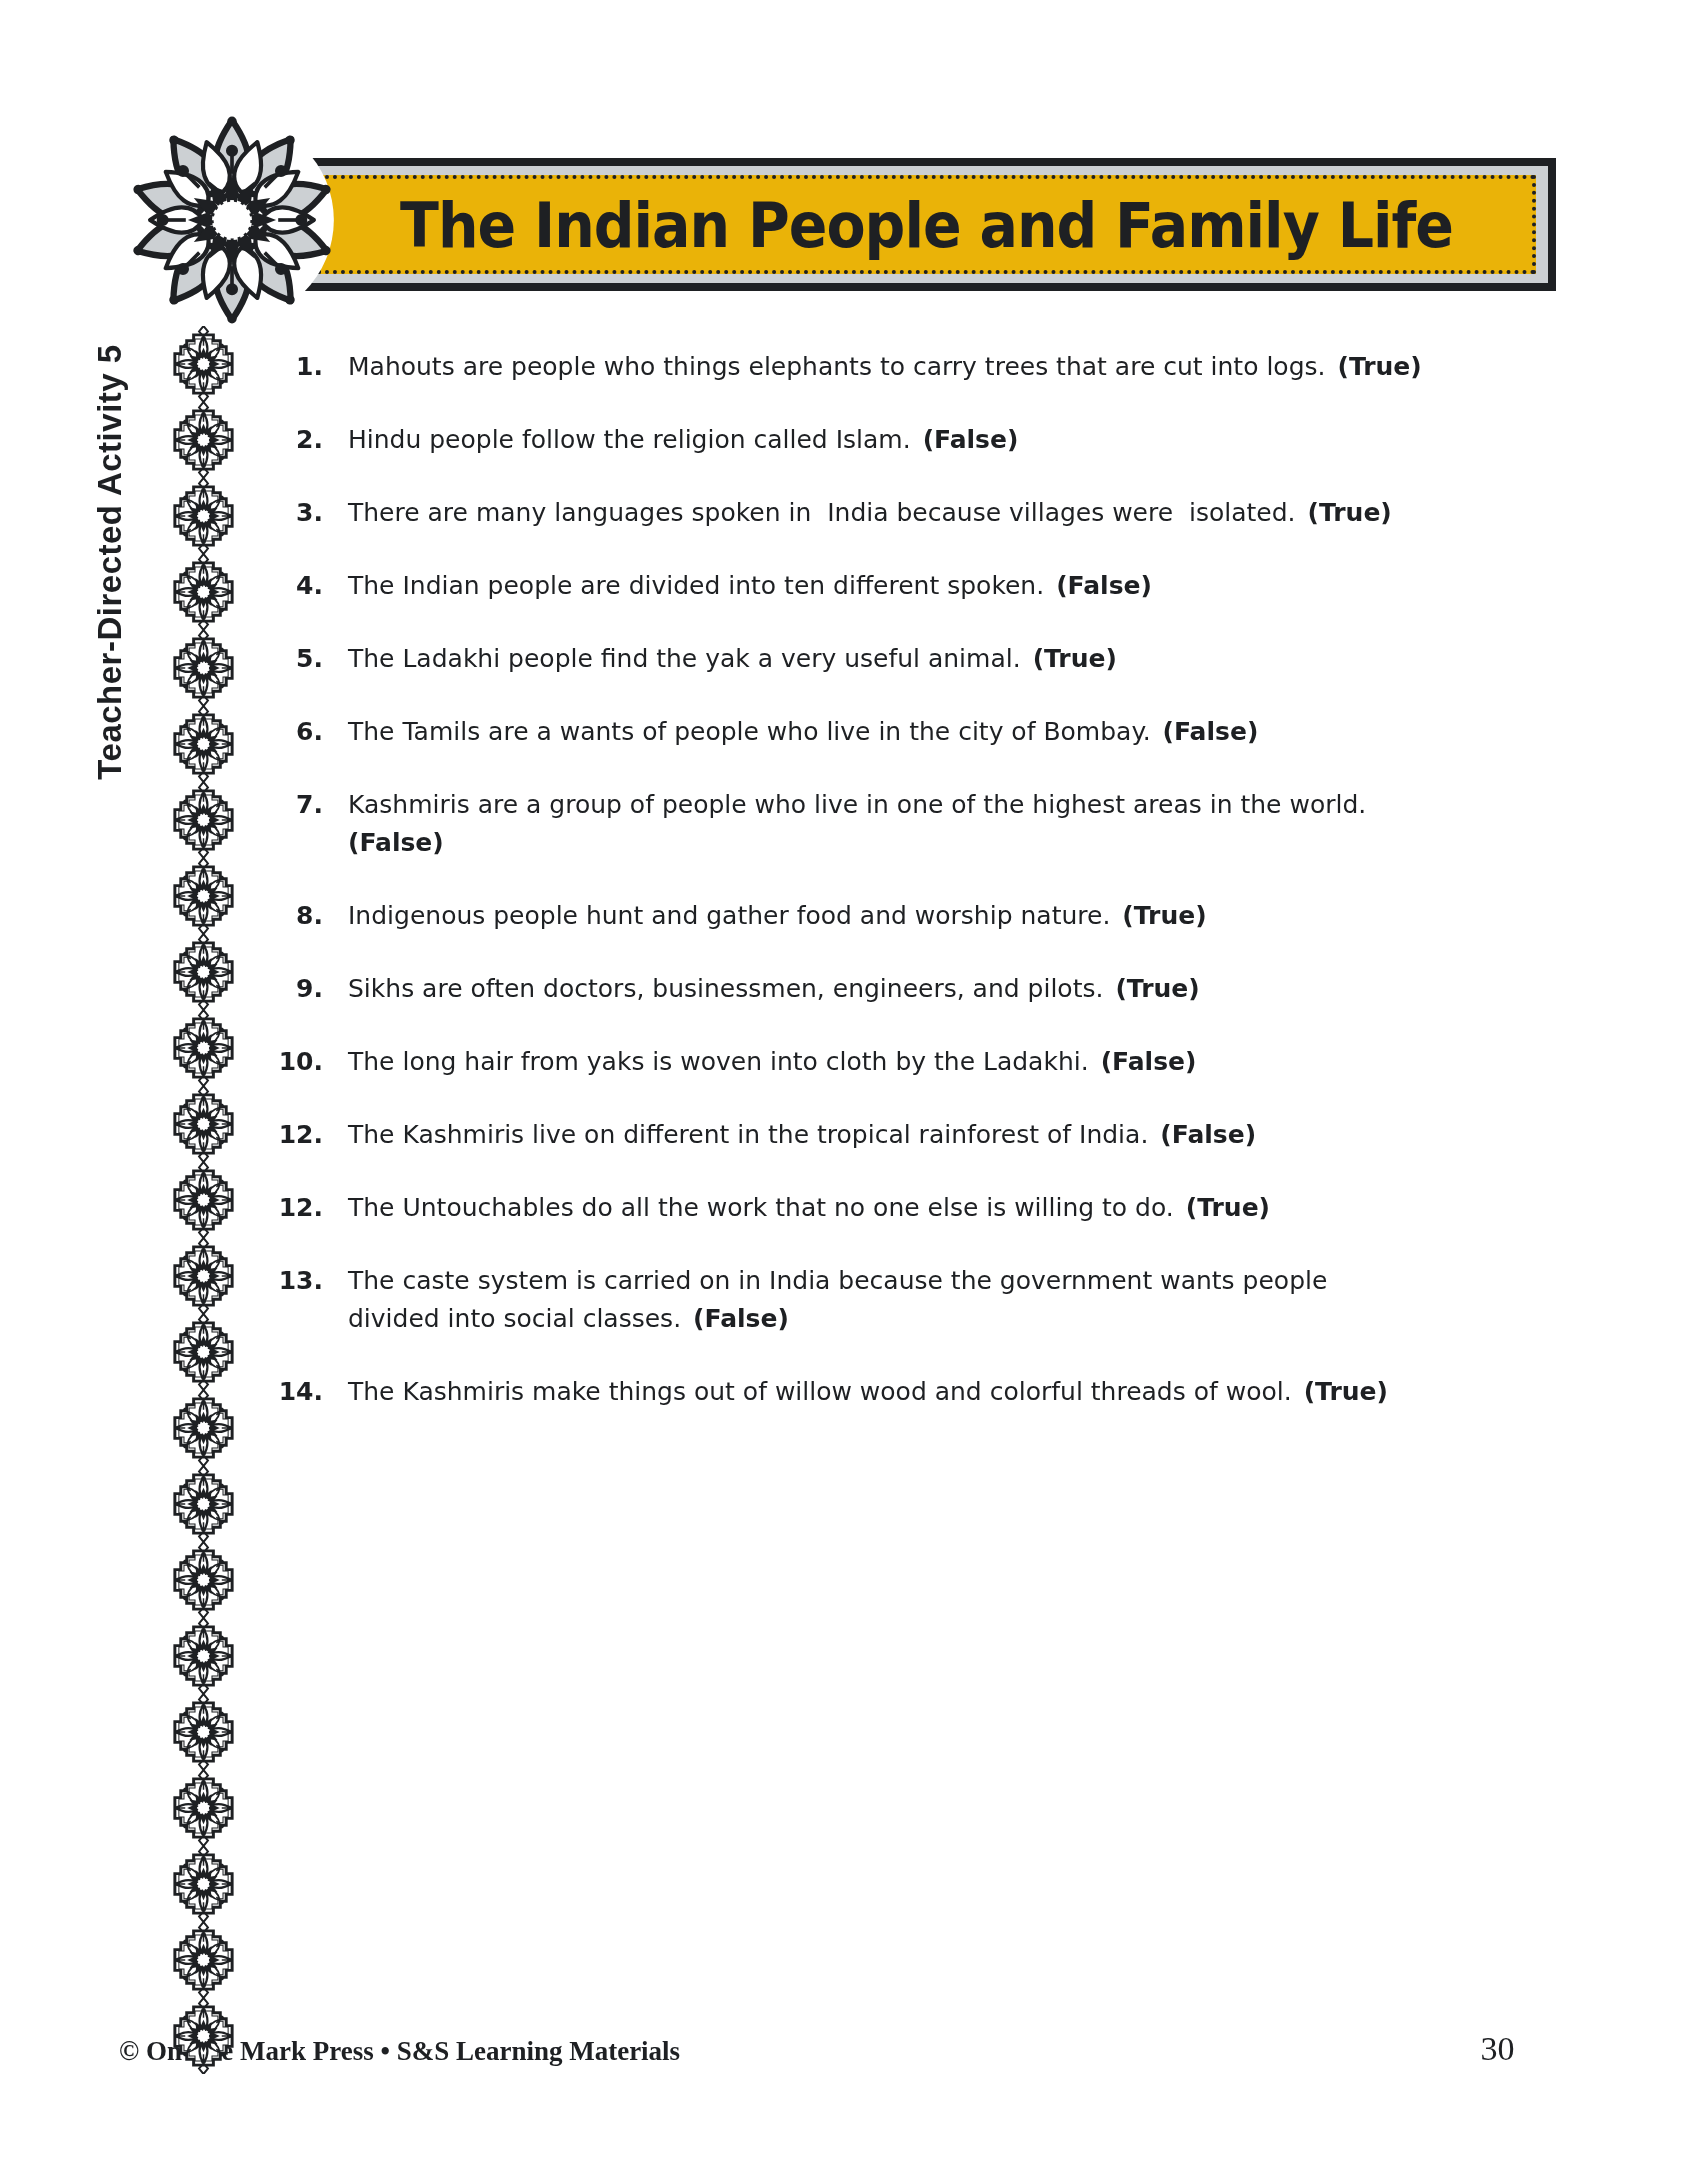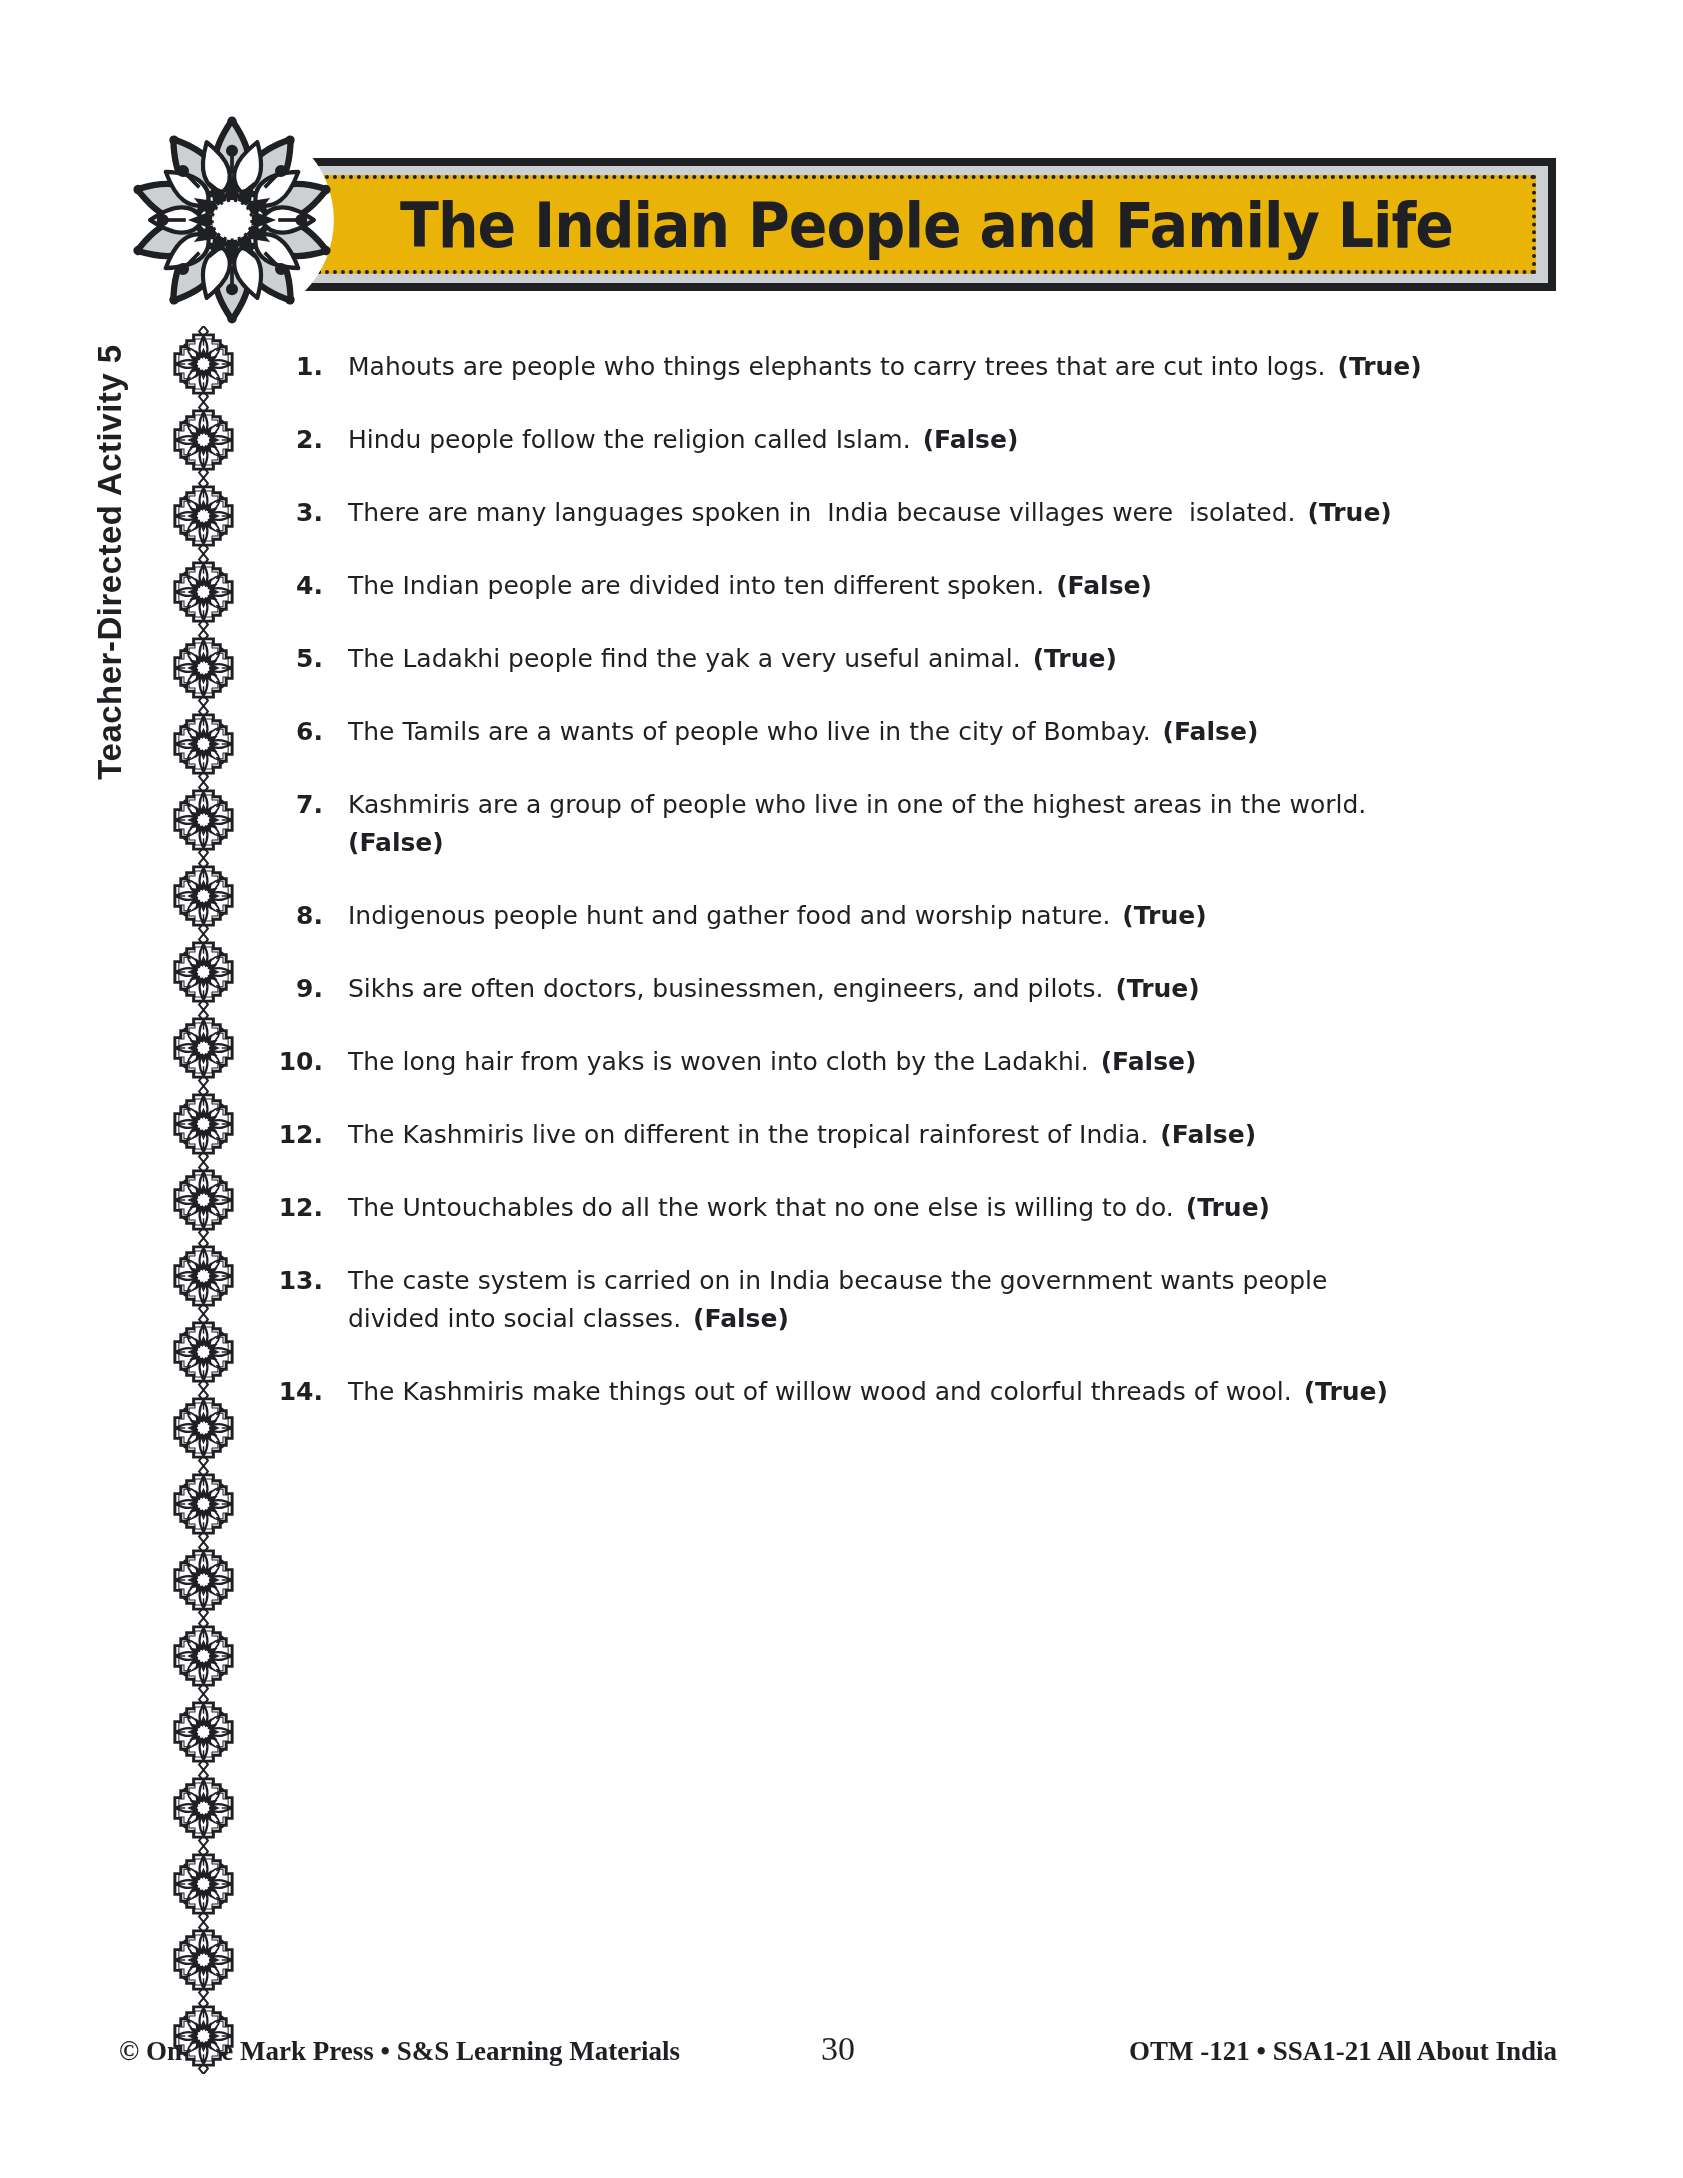--- a/index.html
+++ b/index.html
@@ -413,15 +413,14 @@
     <div class="stmt-num">14.</div>
     <div class="stmt-body">
         <div class="stmt-line"><span>The Kashmiris make things out of willow wood and colorful threads of wool.</span><span class="answer">(True)</span></div>
       </div>
   </div>
   </div>
 
 <div class="footer">
   <div class="footer-left">© On The Mark Press • S&amp;S Learning Materials</div>
   <div class="footer-center">30</div>
-  <div class="footer-right">OTM -121 • SSA1-21 All About India</div>
 </div>
 
 
 </body></html>

